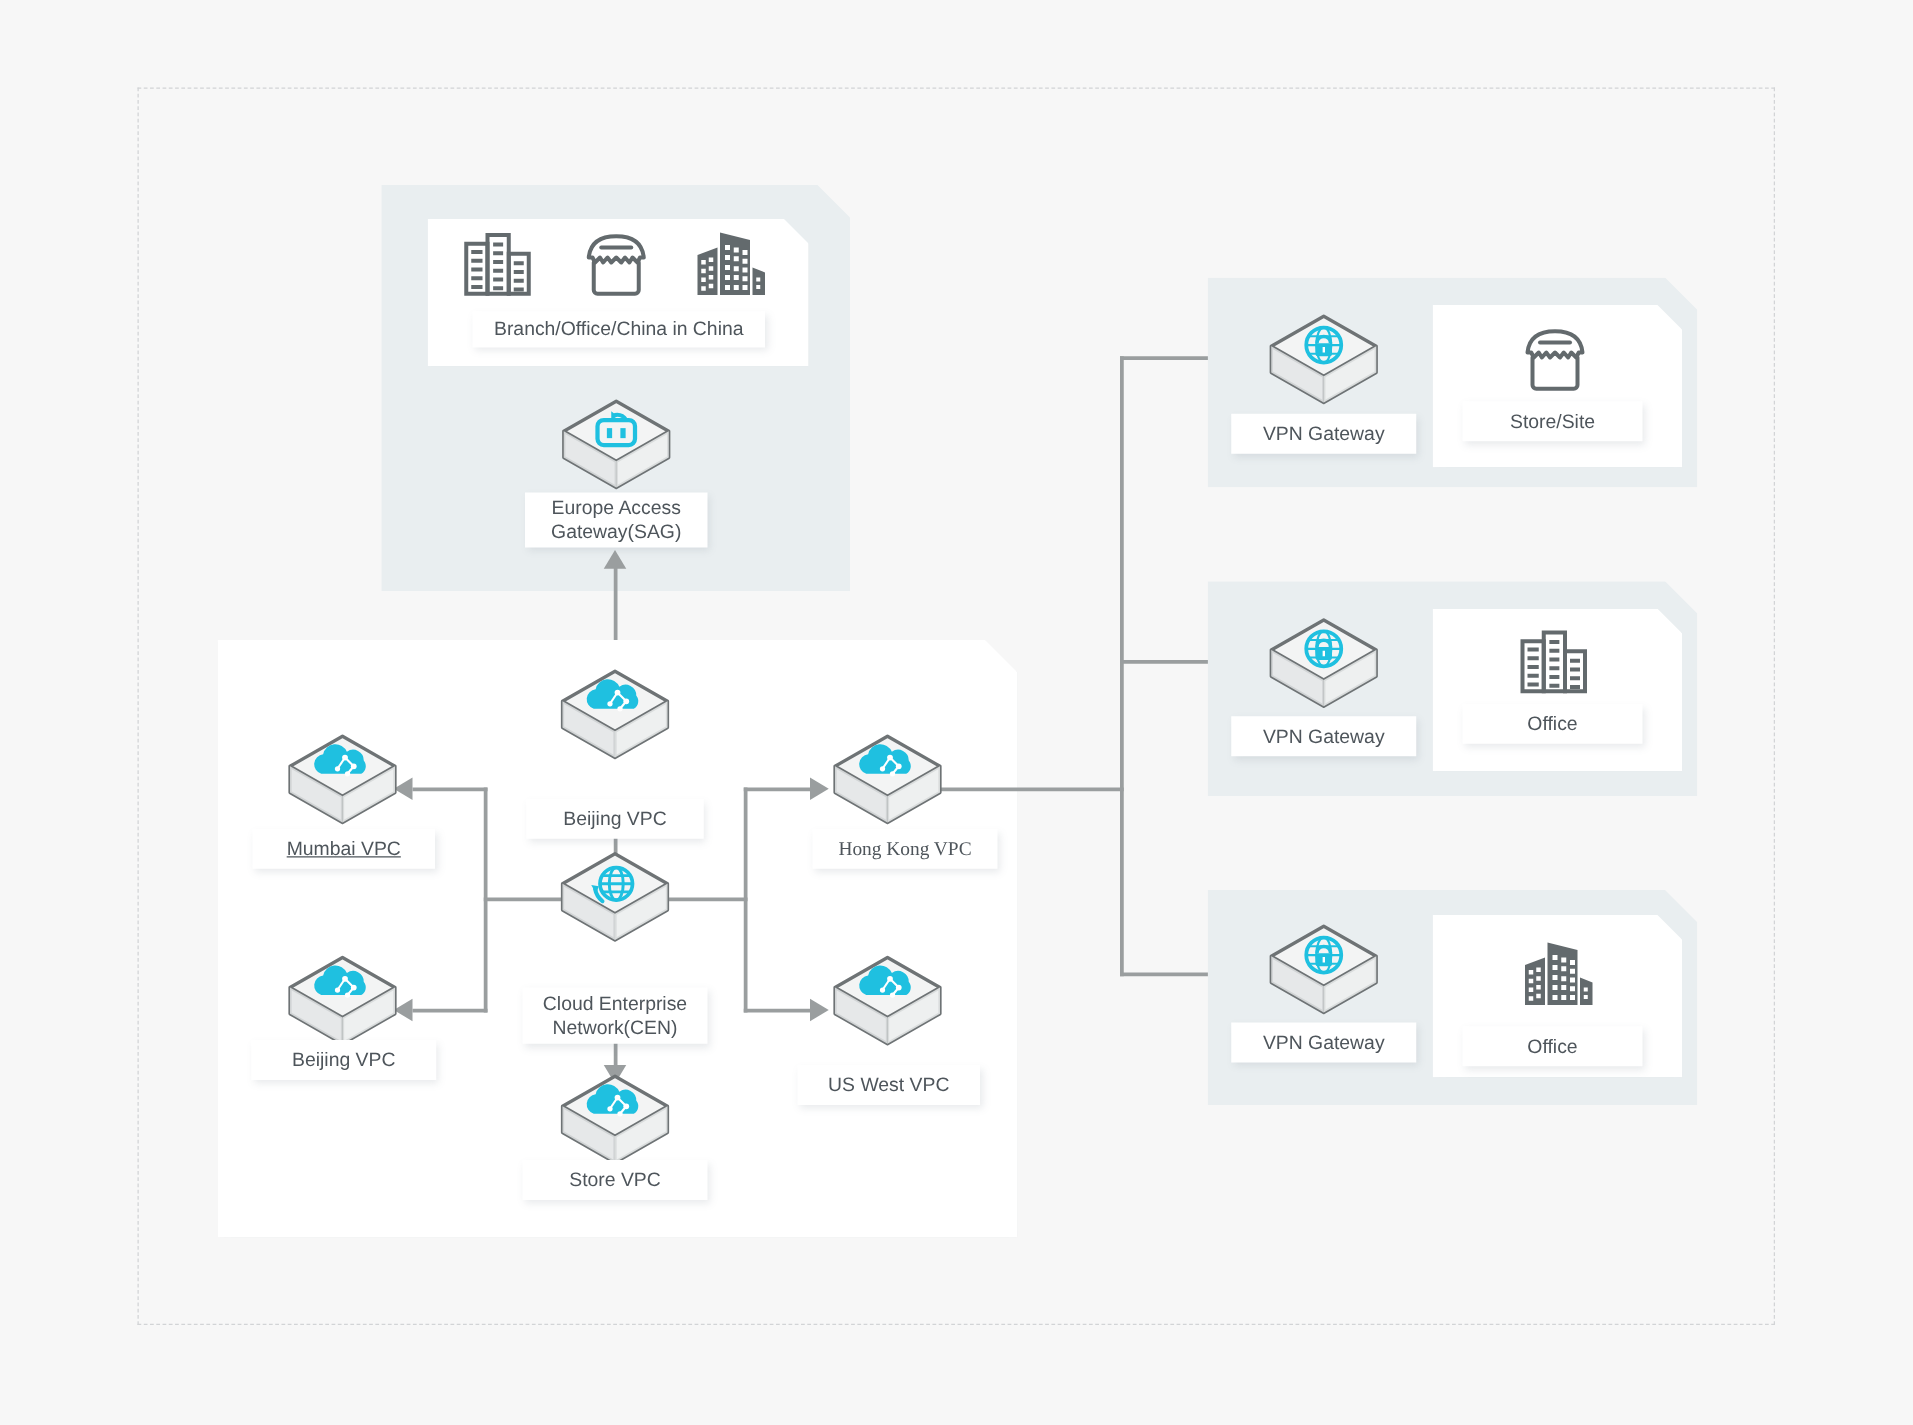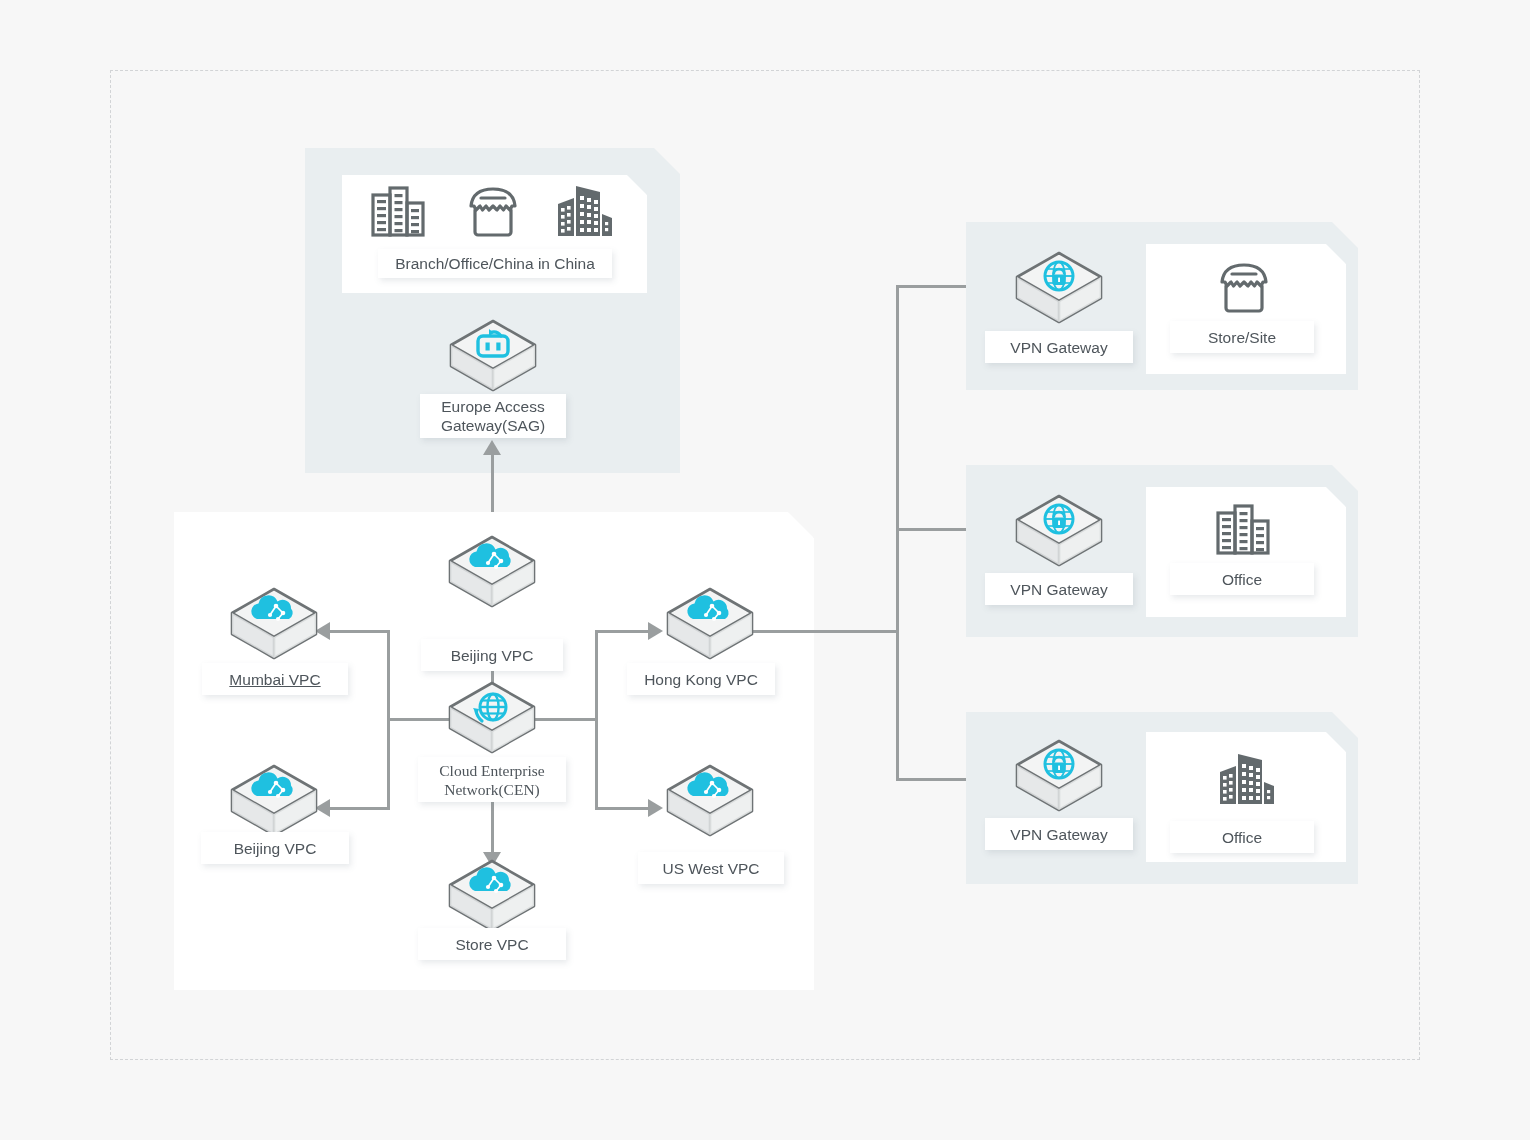--- a/index.html
+++ b/index.html
@@ -266,21 +266,21 @@
         <circle cx="0" cy="0" r="13" fill="none" stroke="#1fc0e0" stroke-width="3"></circle>
         <ellipse cx="0" cy="0" rx="5.6" ry="13" fill="none" stroke="#1fc0e0" stroke-width="2.4"></ellipse>
         <line x1="-13" y1="0" x2="13" y2="0" stroke="#1fc0e0" stroke-width="2.4"></line>
         <line x1="-11.3" y1="-6.5" x2="11.3" y2="-6.5" stroke="#1fc0e0" stroke-width="2.2"></line>
         <line x1="-11.3" y1="6.5" x2="11.3" y2="6.5" stroke="#1fc0e0" stroke-width="2.2"></line>
         <path d="M-17 4 a17 17 0 0 0 6 10" fill="none" stroke="#1fc0e0" stroke-width="3.2" stroke-linecap="round"></path>
         <path d="M-20 1 L-14 2 L-16 8 Z" fill="#1fc0e0"></path>
       </g>
     </svg>
   </div>
-  <div class="chip" style="left:418px; top:757px; width:148px; height:45px;font-family:Liberation Serif, serif;">Cloud Enterprise
+  <div class="chip" style="left:418px; top:790px; width:148px; height:45px;">Cloud Enterprise
 Network(CEN)</div>
 
   <div class="cube" style="left:446px; top:534px;">
     <svg viewBox="0 0 92 82">
       <g stroke="#6e7375" stroke-width="2.6" stroke-linejoin="round">
         <path d="M46 3 L88 27 L88 48 L46 72 L4 48 L4 27 Z" fill="#f3f4f4"></path>
         <path d="M4 27 L46 51 L88 27" fill="none"></path>
           <path d="M46 51 L46 72" fill="none"></path>
       </g>
       <path d="M4 27 L46 51 L46 72 L4 48 Z" fill="#e3e5e6" opacity="0.85"></path>
@@ -375,21 +375,21 @@
         </g>
         <g fill="#ffffff">
             <circle cx="2" cy="-7" r="2.3"></circle>
             <circle cx="9" cy="0" r="2.3"></circle>
             <circle cx="-4" cy="2" r="2.1"></circle>
             <circle cx="4" cy="6" r="2.1"></circle>
           </g>
       </g>
     </svg>
   </div>
-  <div class="chip" style="left:627px; top:663px; width:148px; height:32px;">Hong Kong VPC</div>
+  <div class="chip" style="left:650px; top:663px; width:148px; height:32px;font-family:Liberation Serif, serif;">Hong Kong VPC</div>
 
   <div class="cube" style="left:664px; top:763px;">
     <svg viewBox="0 0 92 82">
       <g stroke="#6e7375" stroke-width="2.6" stroke-linejoin="round">
         <path d="M46 3 L88 27 L88 48 L46 72 L4 48 L4 27 Z" fill="#f3f4f4"></path>
         <path d="M4 27 L46 51 L88 27" fill="none"></path>
           <path d="M46 51 L46 72" fill="none"></path>
       </g>
       <path d="M4 27 L46 51 L46 72 L4 48 Z" fill="#e3e5e6" opacity="0.85"></path>
       <path d="M46 51 L88 27 L88 48 L46 72 Z" fill="#eceeee" opacity="0.85"></path>

